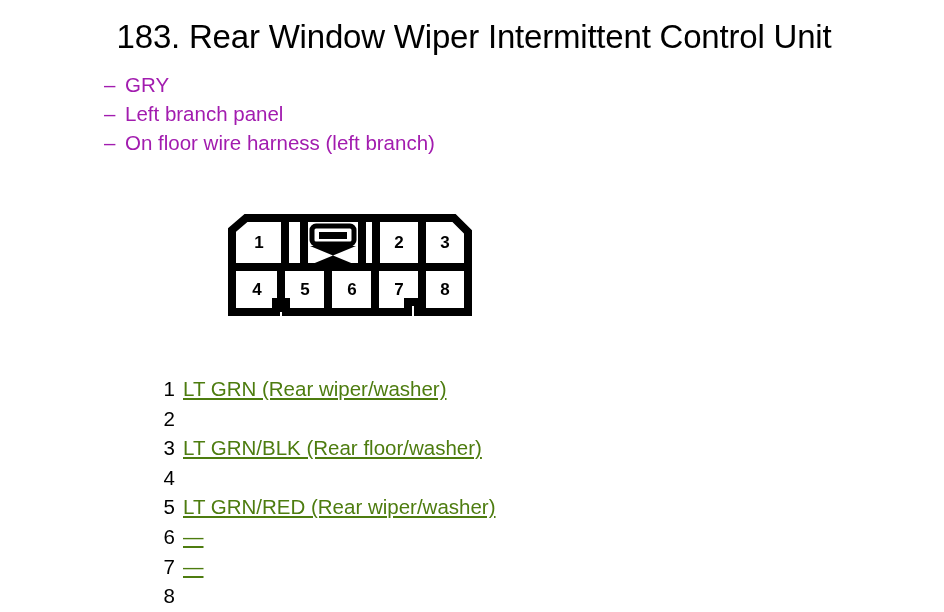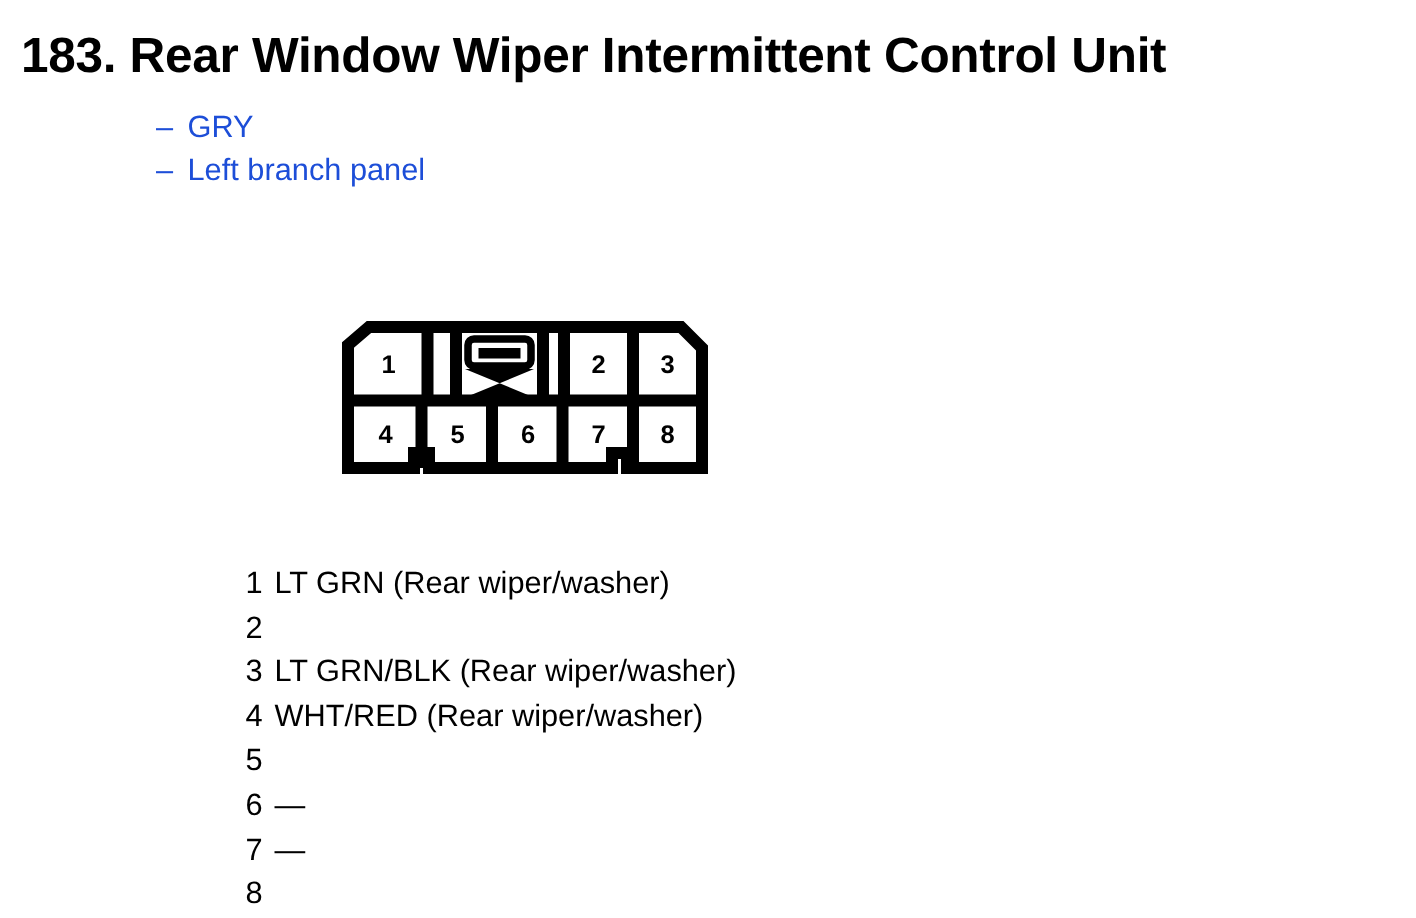--- a/index.html
+++ b/index.html
@@ -19,38 +19,39 @@
   }
 
   
   .page-title {
     position: absolute;
     left: 14px;
     top: 18px;
     width: 920px;
     font-size: 33px;
     line-height: 38px;
-    font-weight: bold;
+    font-weight: normal;
     letter-spacing: -0.2px;
     white-space: nowrap;
     color: #000000;
+    text-align: center;
   }
 
   
   .subtitle-list {
     position: absolute;
     left: 104px;
     top: 70px;
     width: 700px;
   }
   .subtitle-line {
     font-size: 20.5px;
     line-height: 29px;
     white-space: nowrap;
-    color: #1d4ed8;
+    color: #a21caf;
   }
   .subtitle-dash {
     display: inline-block;
     width: 21px;
   }
 
   
   .connector-wrap {
     position: absolute;
     left: 228px;
@@ -87,34 +88,38 @@
     width: 20px;
     text-align: right;
     font-size: 20.5px;
     line-height: 29.6px;
     color: #000000;
   }
   .pin-row-desc {
     margin-left: 8px;
     font-size: 20.5px;
     line-height: 29.6px;
-    color: #000000;
+    color: #4d7c0f;
+    text-decoration: underline;
   }
 </style>
 </head>
 <body>
 
 <div class="page-title">183.  Rear Window Wiper Intermittent Control Unit</div>
 
 <div class="subtitle-list">
   <div class="subtitle-line">
     <span class="subtitle-dash">–</span><span>GRY</span>
   </div>
   <div class="subtitle-line">
     <span class="subtitle-dash">–</span><span>Left branch panel</span>
+  </div>
+  <div class="subtitle-line">
+    <span class="subtitle-dash">–</span><span>On floor wire harness (left branch)</span>
   </div>
 </div>
 
 <div class="connector-wrap">
   <svg class="connector-svg" width="248" height="108" viewBox="0 0 248 108">
 
     <path d="M 4 18
              L 18 6
              L 226 6
              L 240 20
@@ -163,28 +168,28 @@
 <div class="pin-list">
   <div class="pin-row">
     <span class="pin-row-num">1</span>
     <span class="pin-row-desc">LT GRN (Rear wiper/washer)</span>
   </div>
   <div class="pin-row">
     <span class="pin-row-num">2</span>
   </div>
   <div class="pin-row">
     <span class="pin-row-num">3</span>
-    <span class="pin-row-desc">LT GRN/BLK (Rear wiper/washer)</span>
+    <span class="pin-row-desc">LT GRN/BLK (Rear floor/washer)</span>
   </div>
   <div class="pin-row">
     <span class="pin-row-num">4</span>
-    <span class="pin-row-desc">WHT/RED (Rear wiper/washer)</span>
   </div>
   <div class="pin-row">
     <span class="pin-row-num">5</span>
+    <span class="pin-row-desc">LT GRN/RED (Rear wiper/washer)</span>
   </div>
   <div class="pin-row">
     <span class="pin-row-num">6</span>
     <span class="pin-row-desc">—</span>
   </div>
   <div class="pin-row">
     <span class="pin-row-num">7</span>
     <span class="pin-row-desc">—</span>
   </div>
   <div class="pin-row">

